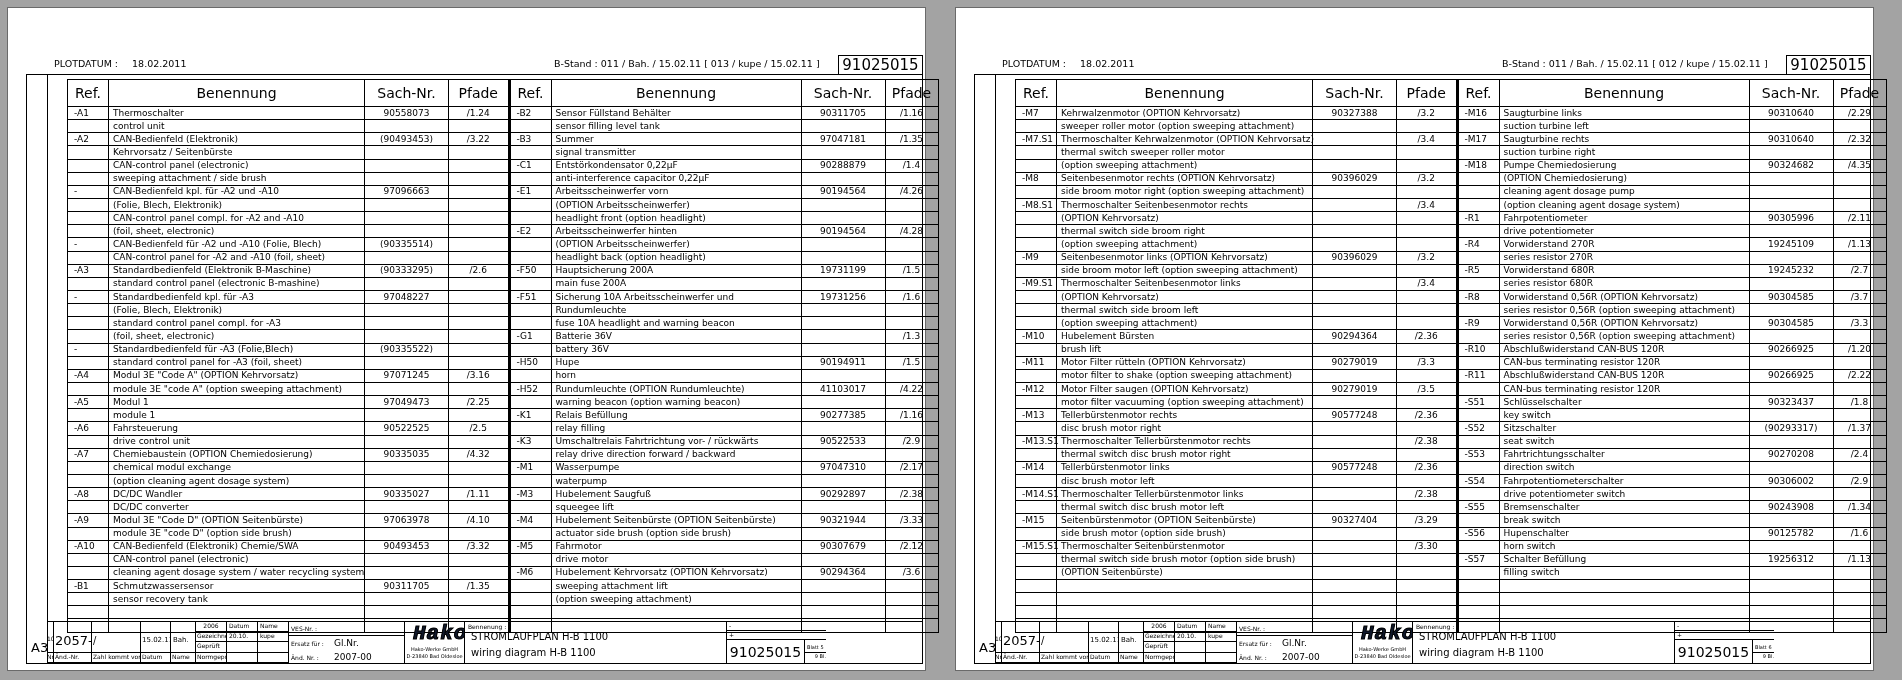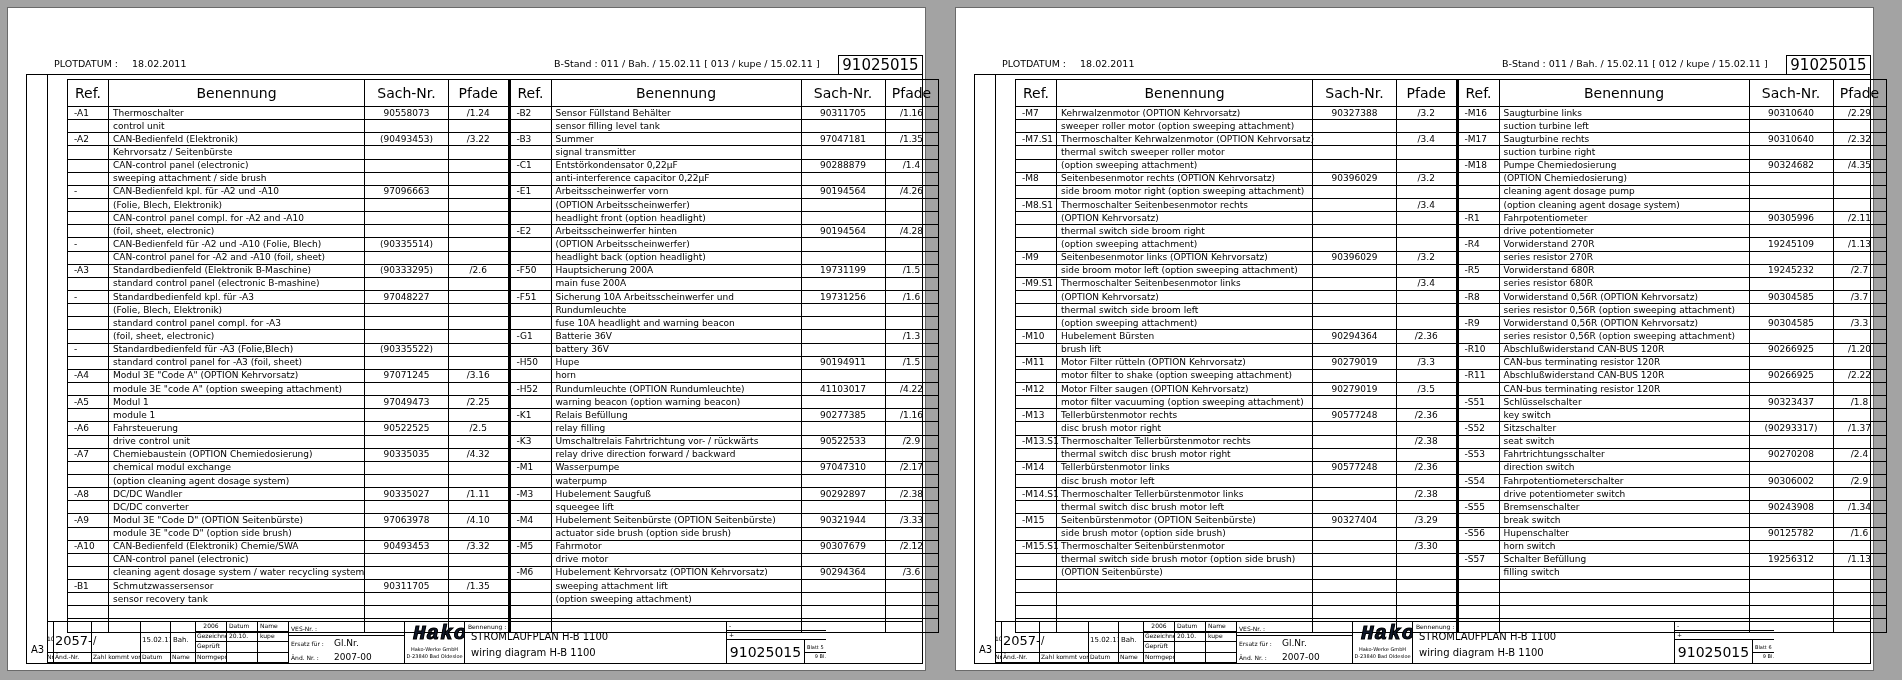--- a/index.html
+++ b/index.html
@@ -15,21 +15,21 @@
   .frame .margin-line{position:absolute;left:20px;top:0;bottom:0;border-left:1px solid #000;}
   .tables{position:absolute;left:40px;top:4px;width:871px;display:flex;}
   table.parts{border-collapse:collapse;table-layout:fixed;font-size:9px;}
   table.parts.left{width:441px;border-right:2px solid #000;}
   table.parts.right{width:428px;}
   table.parts th{font-weight:normal;font-size:14px;height:26px;border:1px solid #000;text-align:center;padding:0;}
   table.parts td{height:12.15px;border:1px solid #000;padding:0 4px;white-space:nowrap;overflow:visible;line-height:11px;}
   table.parts td.ref{padding-left:6px;}
   table.parts td.sach,table.parts td.pfade{text-align:center;}
   table.parts td.ben{position:relative;}
-  .a3{position:absolute;left:4px;bottom:8px;font-size:10px;text-align:center;}
+  .a3{position:absolute;left:4px;bottom:8px;font-size:13px;text-align:center;}
   .titleblock{position:absolute;left:20px;right:0;bottom:0;height:41px;border-top:1px solid #000;font-size:6px;}
   .tb-cell{position:absolute;border-right:1px solid #000;border-bottom:1px solid #000;box-sizing:border-box;overflow:hidden;white-space:nowrap;}
   .big{font-size:13px;}
   .med{font-size:10px;}
   .logo{position:absolute;font-family:Liberation Mono, monospace;font-style:italic;font-weight:bold;font-size:21px;letter-spacing:1px;color:#0f172a;-webkit-text-stroke:1px #000;text-shadow:0 0 0 #000;}
 </style>
 </head>
 <body>
 
 <div id="pages-root">

